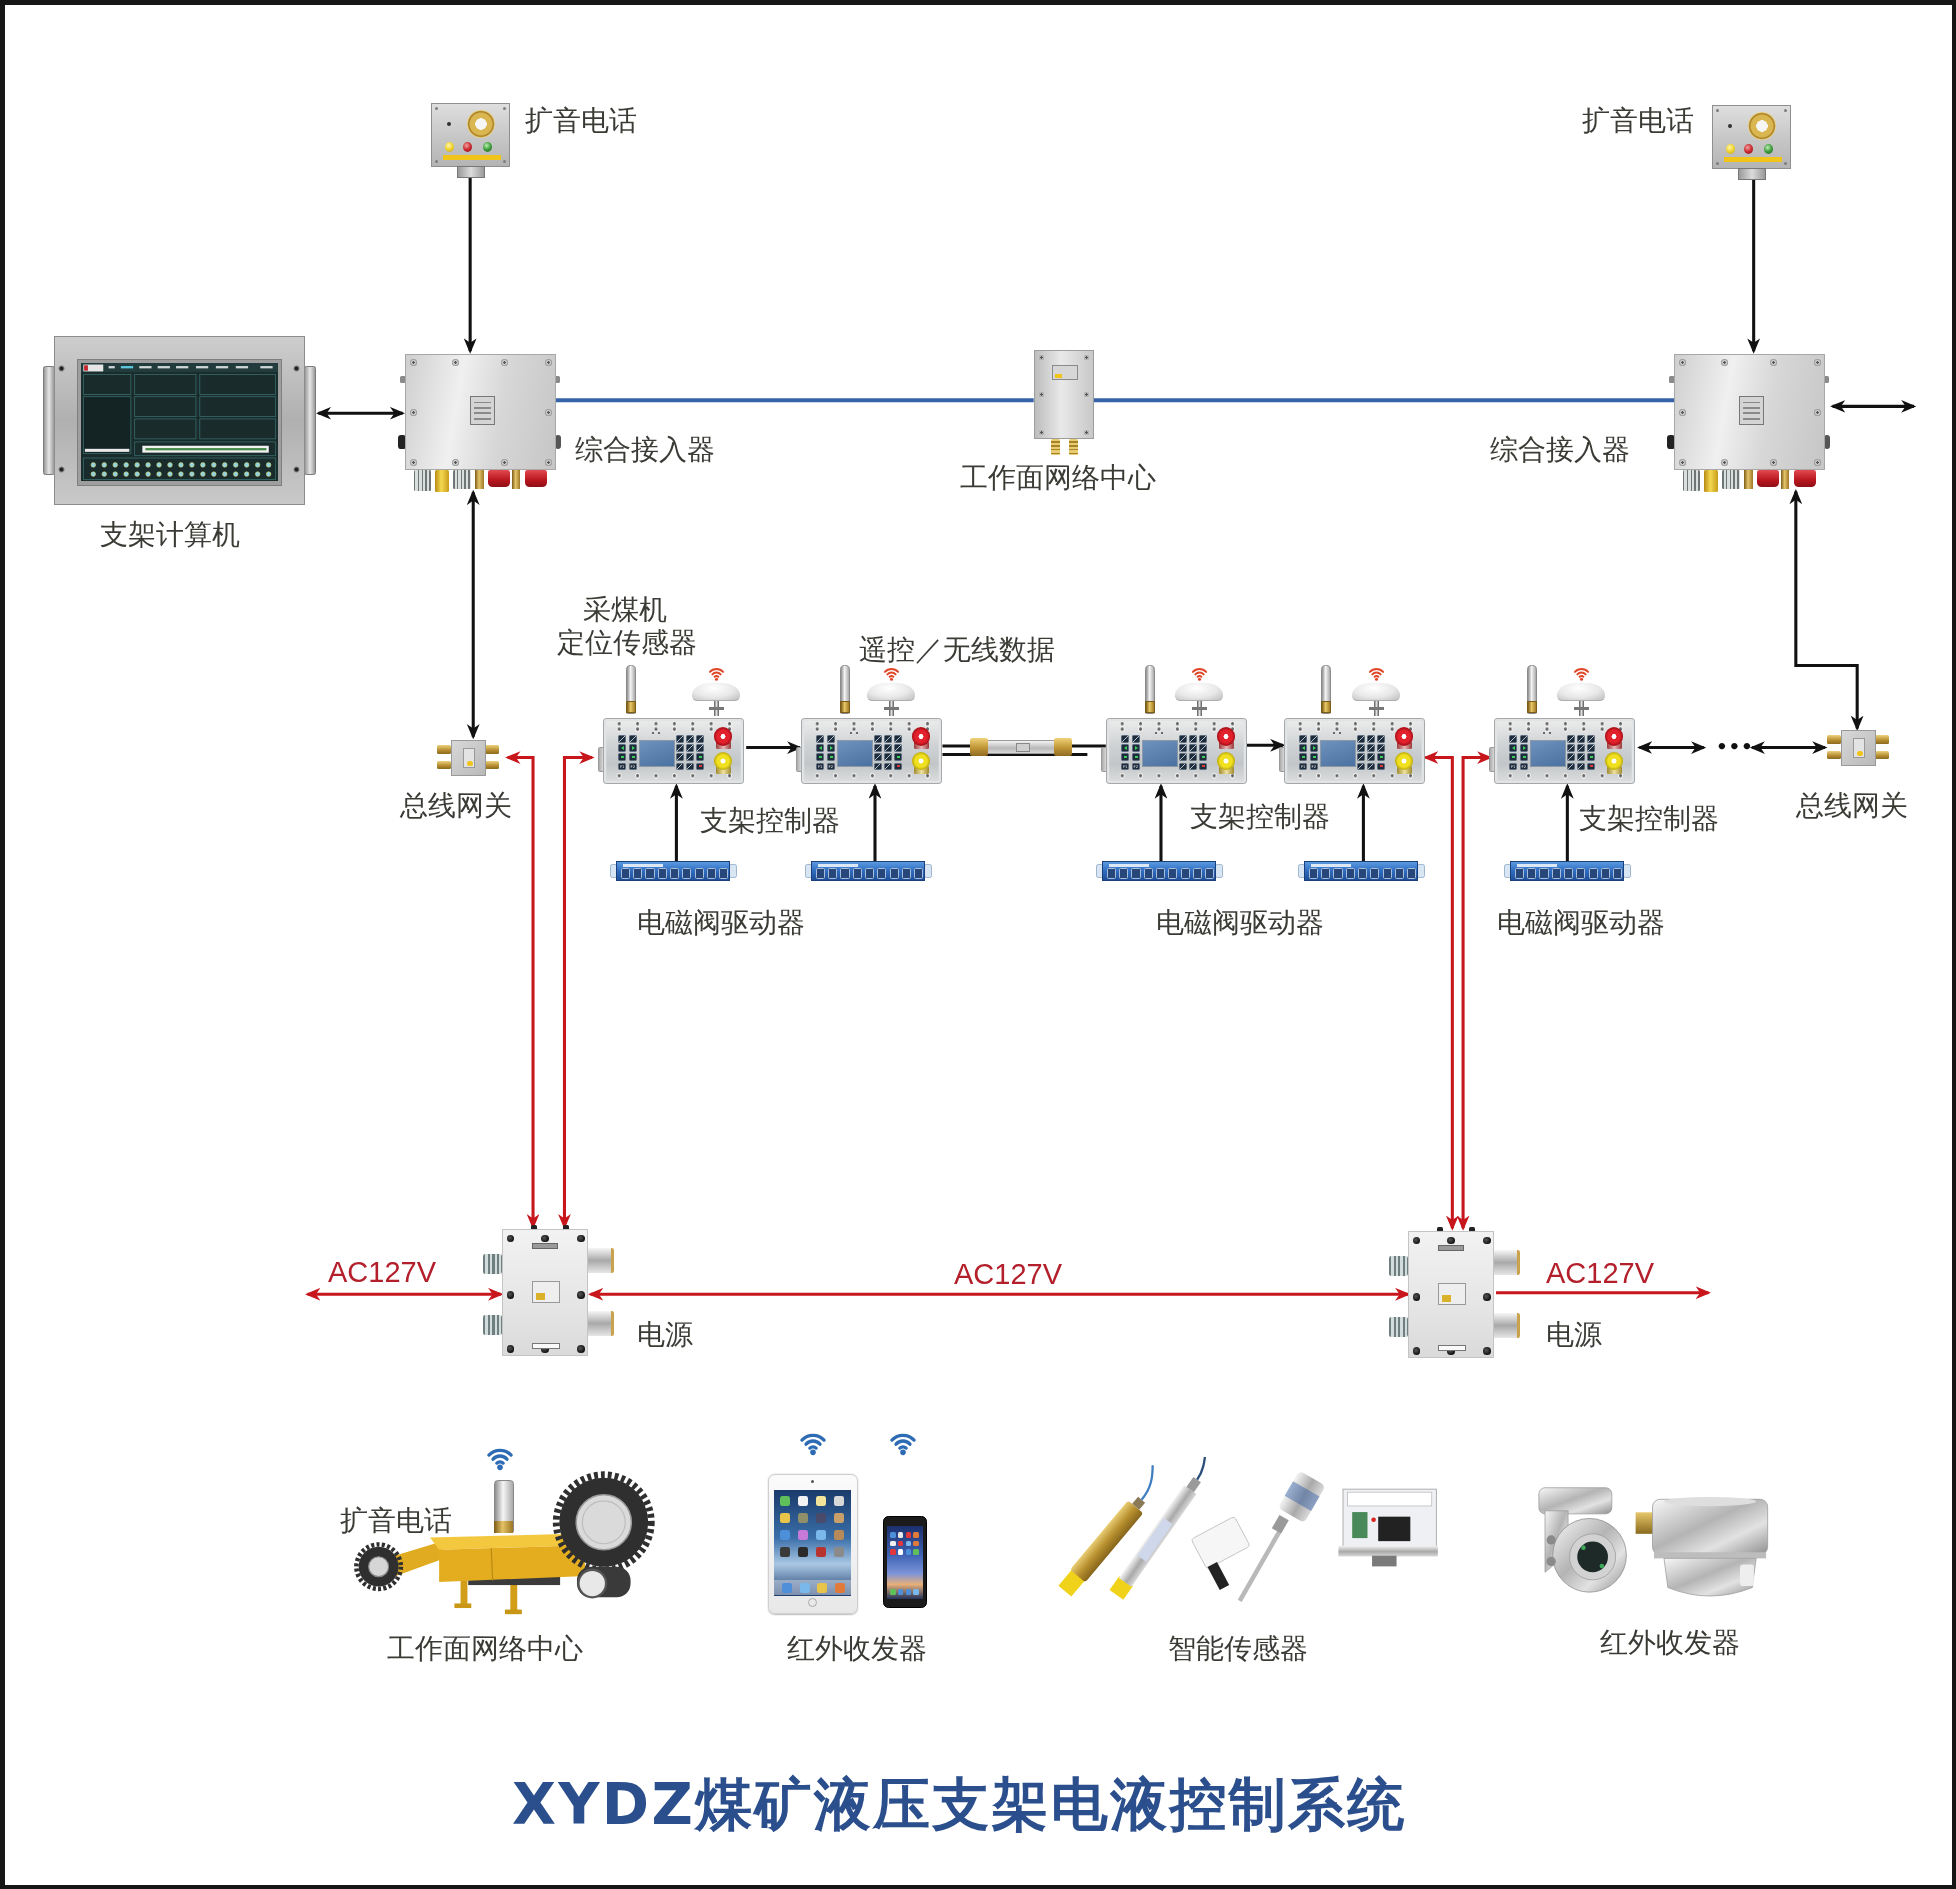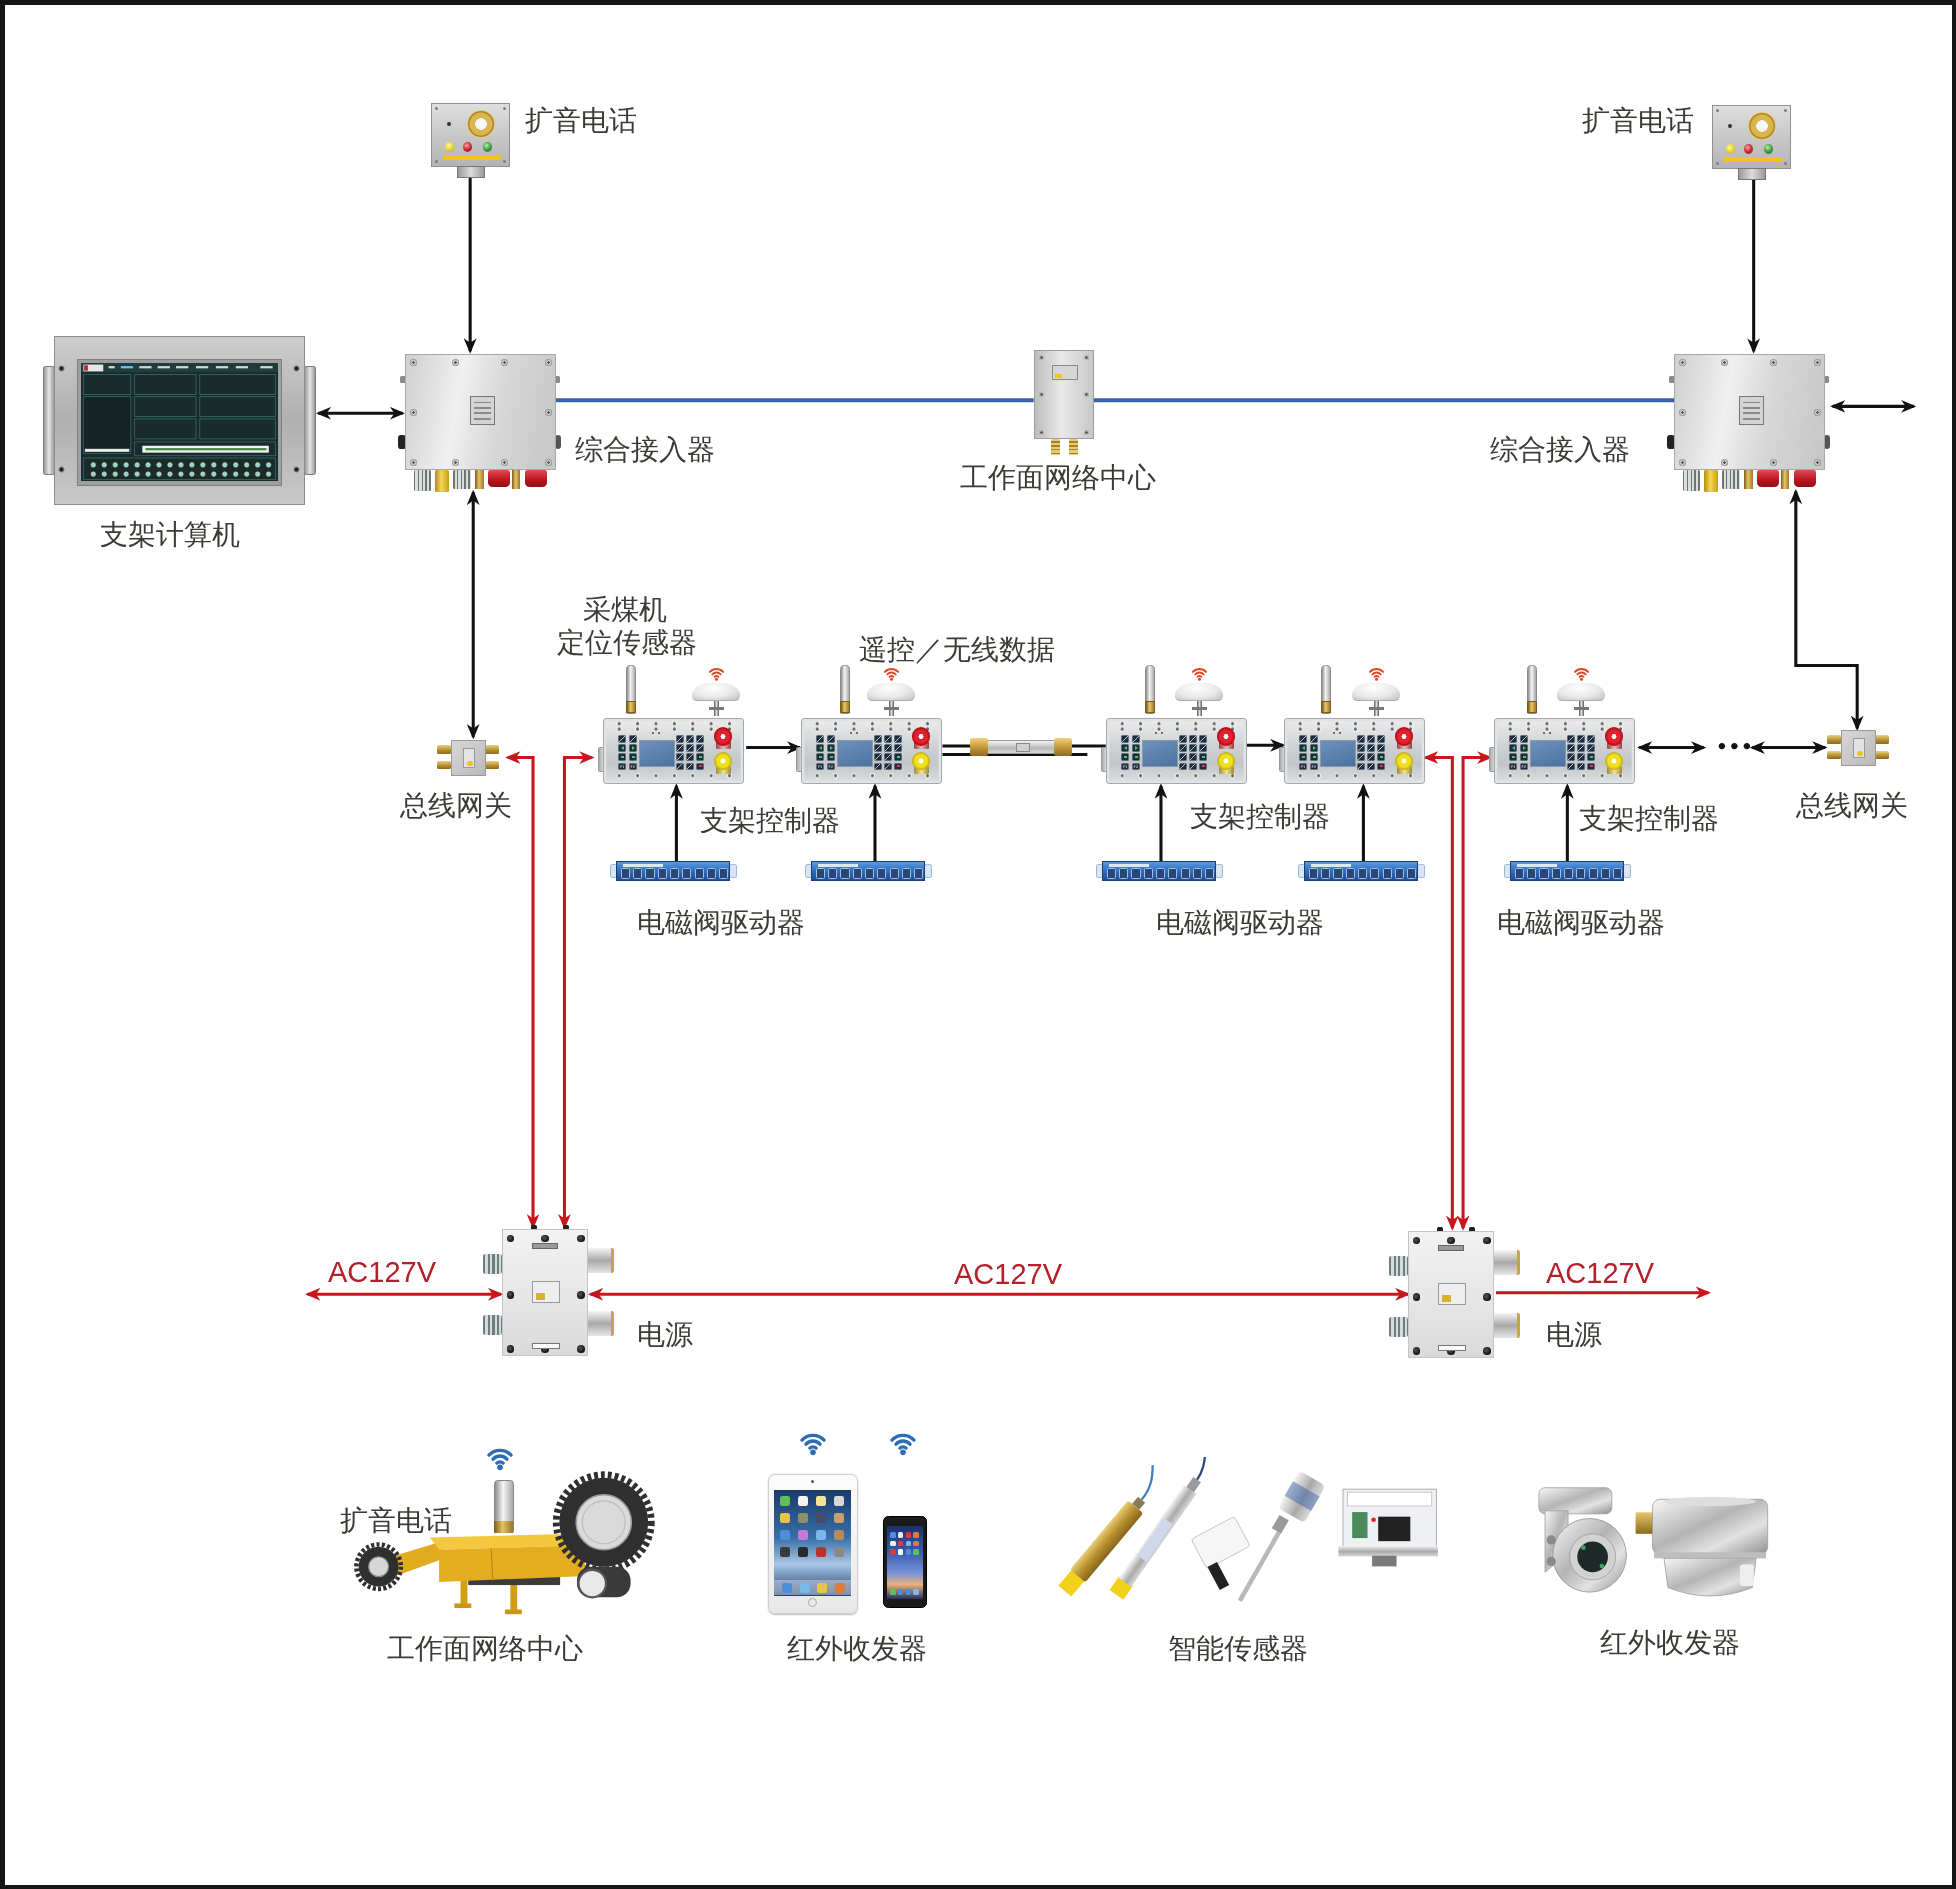--- a/index.html
+++ b/index.html
@@ -1032,16 +1032,17 @@
       <rect x="148" y="42" width="24" height="28" fill="url(#g-brass2)"></rect>
       <rect x="170" y="25" width="150" height="72" rx="10" fill="url(#g-steel2)" stroke="#9a9a9a"></rect>
       <ellipse cx="245" cy="28" rx="60" ry="6" fill="#dedede"></ellipse>
       <rect x="172" y="94" width="146" height="8" fill="#bdbdbd"></rect>
       <path d="M185,102 L305,102 L300,140 Q245,162 190,140 Z" fill="url(#g-steel2)" stroke="#9a9a9a"></path>
       <rect x="284" y="110" width="18" height="28" rx="4" fill="#eeeeee"></rect>
     </g>
   </svg>
   <div class="lbl" style="left:1600px;top:1629px">红外收发器</div>
 
+  <div class="title">XYDZ煤矿液压支架电液控制系统</div>
 
   <div class="frame-border"></div>
 </div>
 
 
 </body></html>

